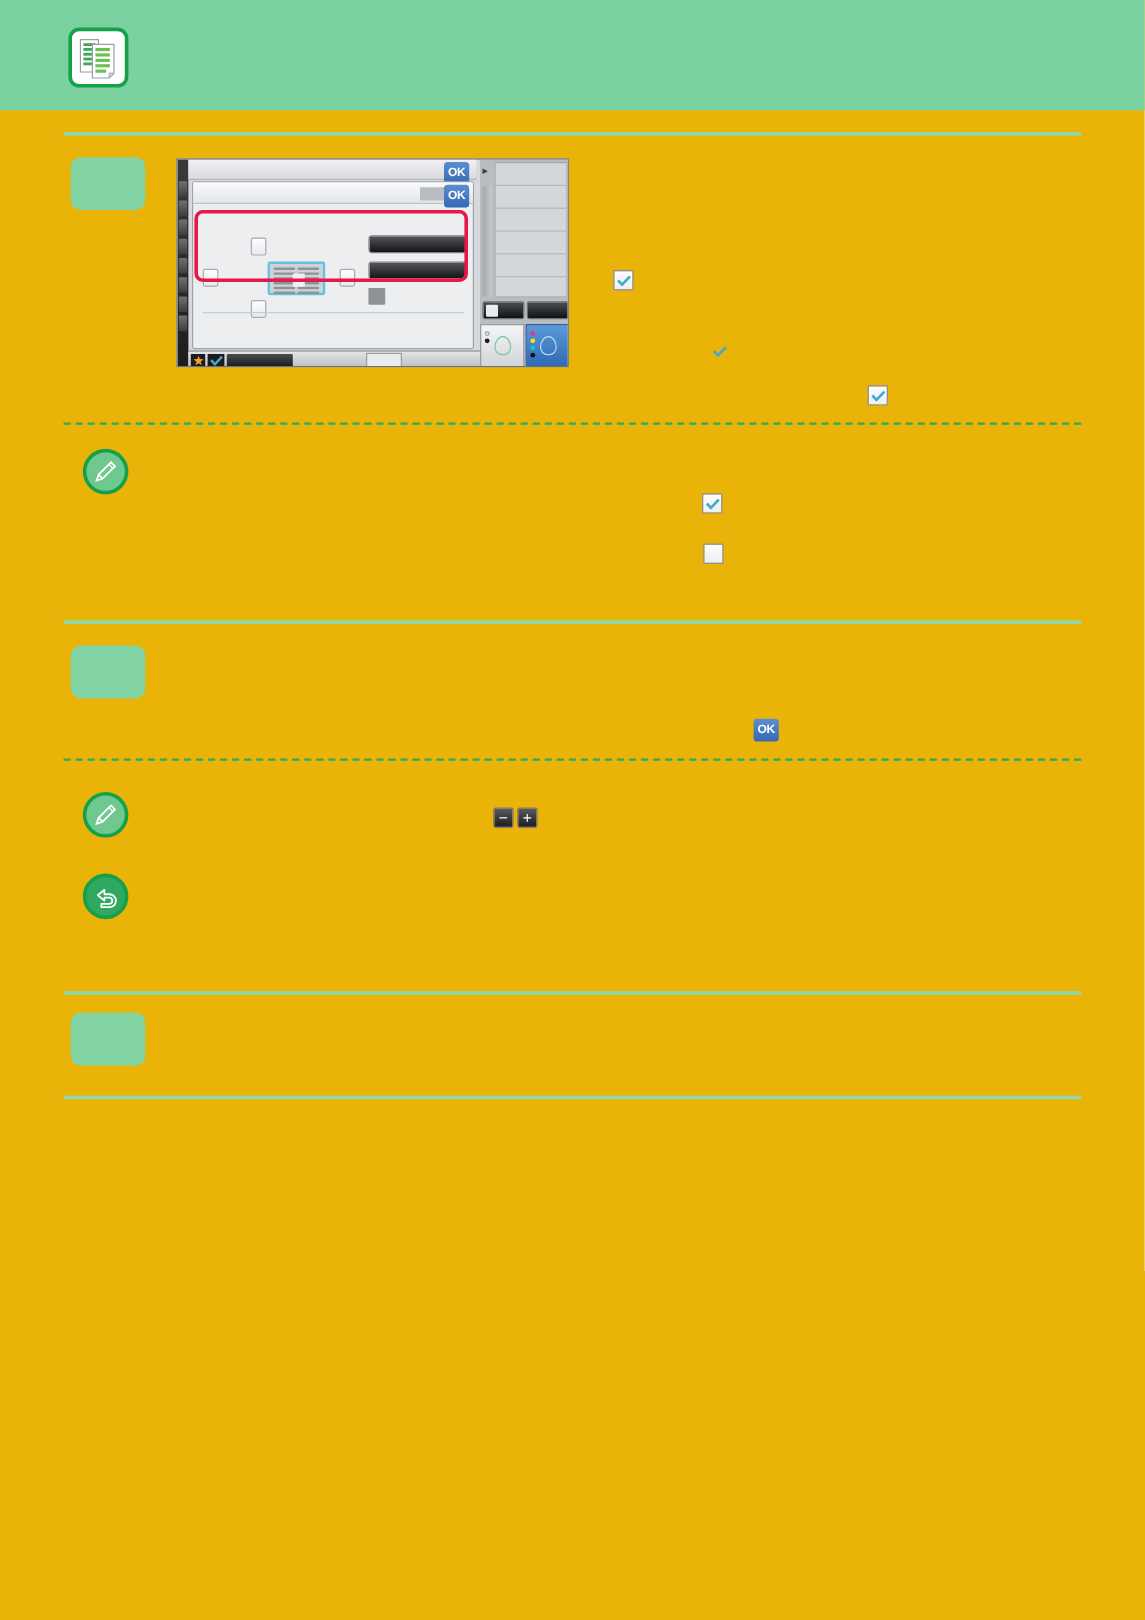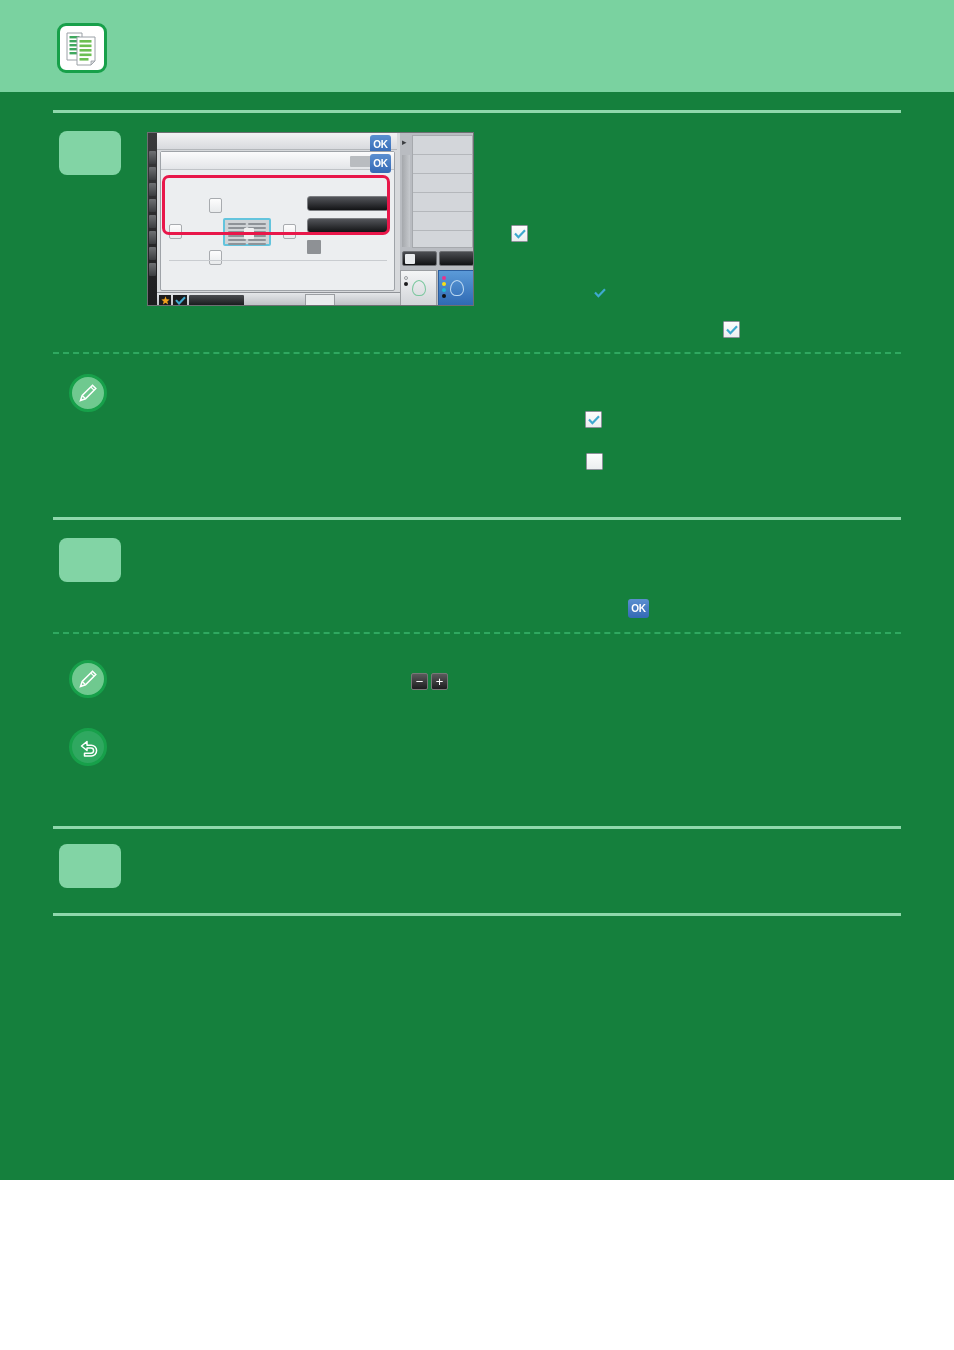--- a/index.html
+++ b/index.html
@@ -3,21 +3,21 @@
 <meta charset="utf-8">
 <style>
   * { box-sizing: border-box; margin: 0; padding: 0; }
   html, body {
     width: 954px;
     height: 1350px;
     background: #ffffff;
     font-family: "Liberation Sans", sans-serif;
     overflow: hidden;
   }
-  .page { position: relative; width: 954px; height: 1180px; background: #15803d; }
+  .page { position: relative; width: 954px; height: 1350px; background: #eab308; }
 
   
   .header-band {
     position: absolute; left: 0; top: 0; width: 954px; height: 92px;
     background: #7ad2a0;
   }
   .header-icon {
     position: absolute; left: 57px; top: 23px; width: 50px; height: 50px;
     background: #ffffff; border: 3px solid #17a04a; border-radius: 9px;
     display: flex; align-items: center; justify-content: center;

